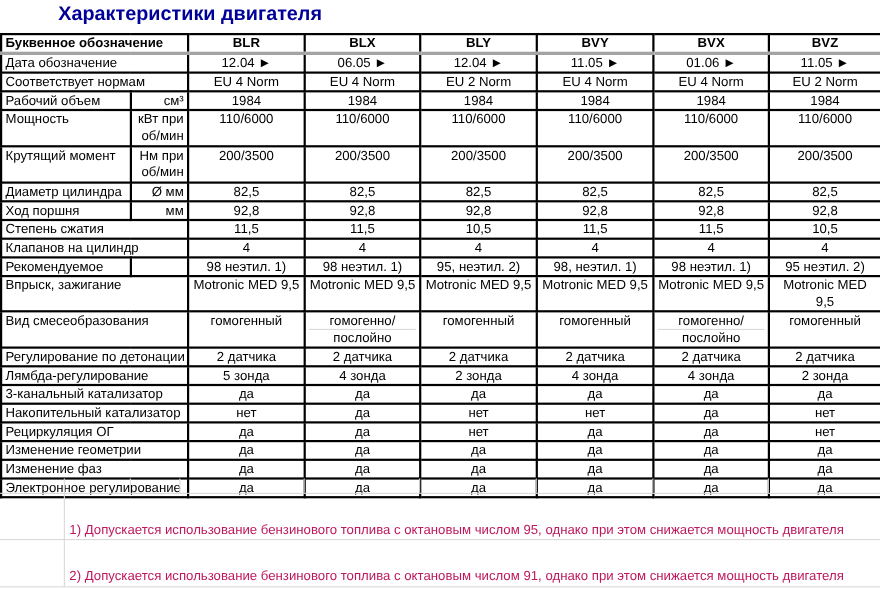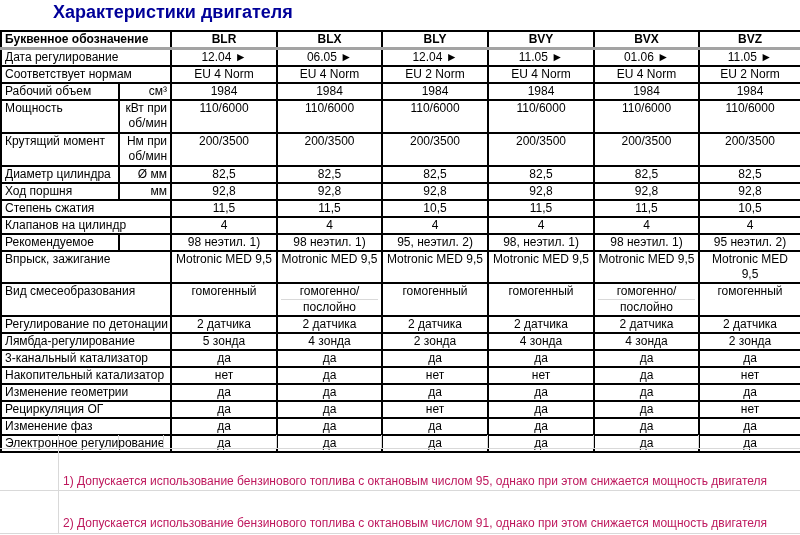--- a/index.html
+++ b/index.html
@@ -62,21 +62,21 @@
     <th>BLR</th>
         <th>BLX</th>
         <th>BLY</th>
         <th>BVY</th>
         <th>BVX</th>
         <th>BVZ</th>
       </tr>
   </thead>
   <tbody>
       <tr>
-        <td class="lbl" colspan="2">Дата регулирование</td>
+        <td class="lbl" colspan="2">Дата обозначение</td>
         <td class="val">12.04 ►</td>
         <td class="val">06.05 ►</td>
         <td class="val">12.04 ►</td>
         <td class="val">11.05 ►</td>
         <td class="val">01.06 ►</td>
         <td class="val">11.05 ►</td>
       </tr>
       <tr>
         <td class="lbl" colspan="2">Соответствует нормам</td>
         <td class="val">EU 4 Norm</td>
@@ -214,36 +214,36 @@
       <tr>
         <td class="lbl" colspan="2">Накопительный катализатор</td>
         <td class="val">нет</td>
         <td class="val">да</td>
         <td class="val">нет</td>
         <td class="val">нет</td>
         <td class="val">да</td>
         <td class="val">нет</td>
       </tr>
       <tr>
+        <td class="lbl" colspan="2">Рециркуляция ОГ</td>
+        <td class="val">да</td>
+        <td class="val">да</td>
+        <td class="val">нет</td>
+        <td class="val">да</td>
+        <td class="val">да</td>
+        <td class="val">нет</td>
+      </tr>
+      <tr>
         <td class="lbl" colspan="2">Изменение геометрии</td>
         <td class="val">да</td>
         <td class="val">да</td>
         <td class="val">да</td>
         <td class="val">да</td>
         <td class="val">да</td>
         <td class="val">да</td>
-      </tr>
-      <tr>
-        <td class="lbl" colspan="2">Рециркуляция ОГ</td>
-        <td class="val">да</td>
-        <td class="val">да</td>
-        <td class="val">нет</td>
-        <td class="val">да</td>
-        <td class="val">да</td>
-        <td class="val">нет</td>
       </tr>
       <tr>
         <td class="lbl" colspan="2">Изменение фаз</td>
         <td class="val">да</td>
         <td class="val">да</td>
         <td class="val">да</td>
         <td class="val">да</td>
         <td class="val">да</td>
         <td class="val">да</td>
       </tr>

